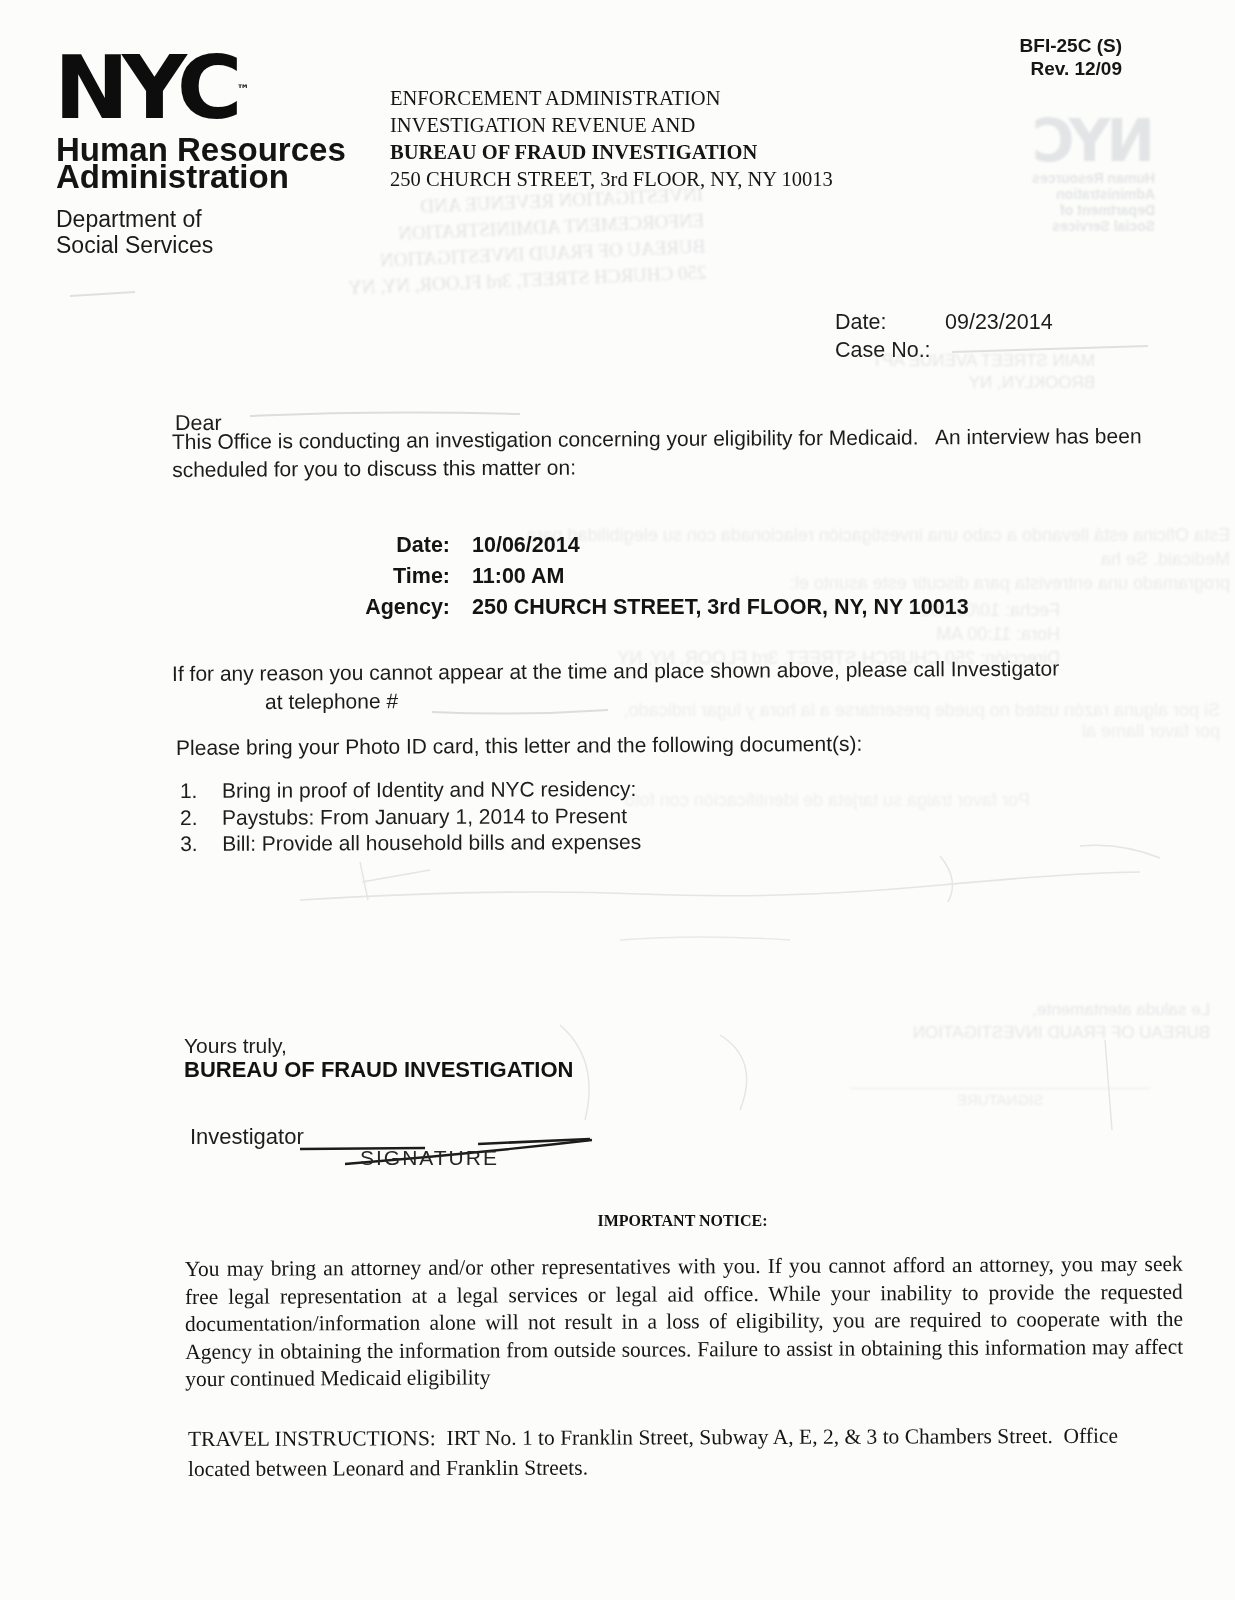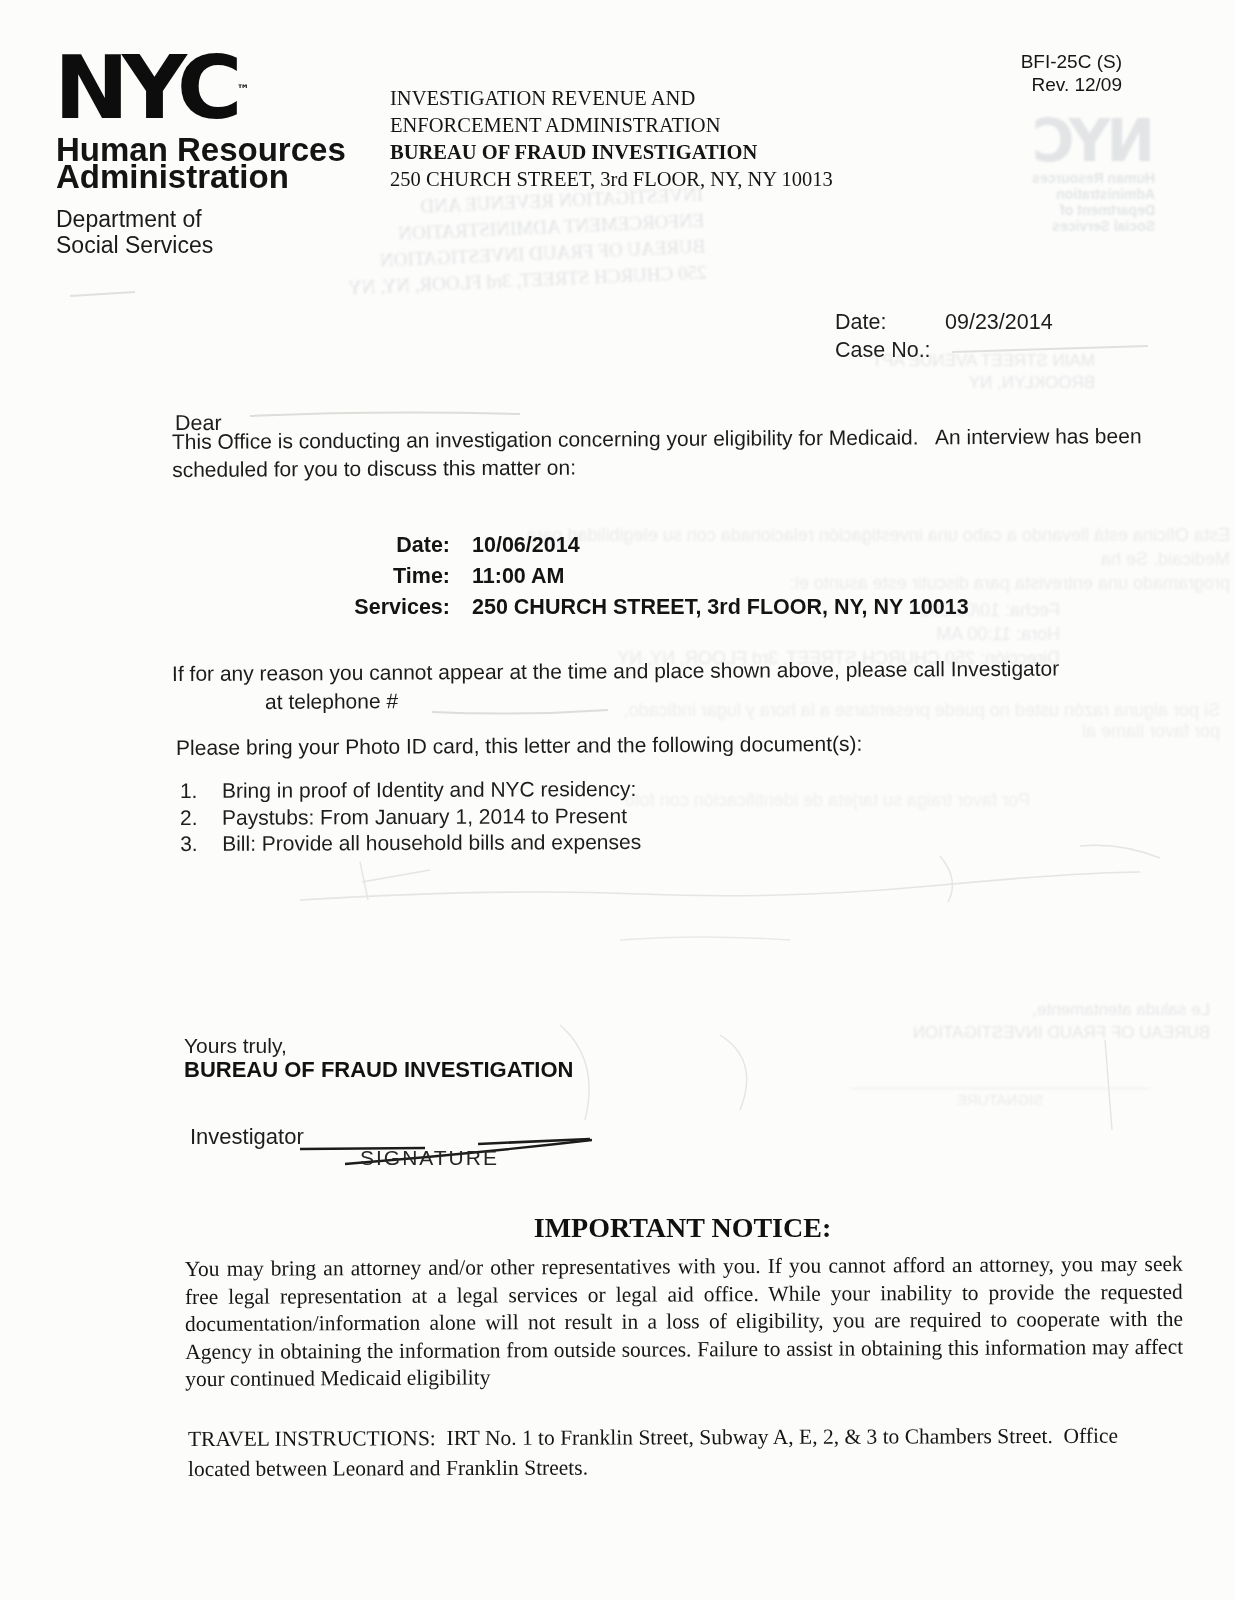--- a/index.html
+++ b/index.html
@@ -10,21 +10,21 @@
   }
   .abs{position:absolute;}
   
   .nyc-logo{left:54px;top:44px;font-family:"DejaVu Sans",sans-serif;font-weight:800;
     font-size:88px;line-height:88px;letter-spacing:-7px;color:#0d0d0d;transform:scaleX(1.02);transform-origin:left top;}
   .nyc-tm{position:absolute;right:-14px;top:2px;font-size:13px;letter-spacing:0;font-weight:700;}
   .org-bold{left:56px;top:136px;font-weight:700;font-size:33px;line-height:27px;color:#141414;}
   .org-reg{left:56px;top:190px;font-size:23px;line-height:26px;color:#1a1a1a;margin-top:16px;}
   .office-block{left:390px;top:85px;font-family:"Liberation Serif",serif;font-size:20.5px;line-height:27px;color:#151515;}
   .office-block .b{font-weight:700;}
-  .form-code{left:1000px;top:34px;width:122px;text-align:right;font-weight:400;font-size:19px;line-height:23px;color:#161616;margin-top:16px;}
+  .form-code{left:1000px;top:34px;width:122px;text-align:right;font-weight:700;font-size:19px;line-height:23px;color:#161616;}
   
   .meta{left:835px;top:308px;font-size:21.5px;line-height:28px;}
   .meta .row{display:flex;}
   .meta .lbl{width:110px;}
   
   .sans-p{font-size:21px;line-height:28px;color:#1b1b1b;white-space:pre-wrap;transform:rotate(-0.35deg);transform-origin:left center;}
   .salutation{left:175px;top:388px;font-size:21.5px;transform:rotate(-0.3deg);margin-top:23px;}
   .intro{left:172px;top:428px;width:985px;}
   .appt{left:330px;top:530px;font-size:21.5px;line-height:31px;font-weight:700;color:#141414;}
   .appt .row{display:flex;}
@@ -35,21 +35,21 @@
   .doclist{left:180px;top:778px;font-size:21px;line-height:26.5px;transform:rotate(-0.25deg);transform-origin:left center;}
   .doclist .row{display:flex;}
   .doclist .num{width:42px;}
   
   .yours{left:184px;top:1033px;font-size:21px;line-height:25px;}
   .bureau{left:184px;top:1057px;font-size:22px;font-weight:700;color:#121212;}
   .investigator{left:190px;top:1124px;font-size:22px;}
   .sig-label{left:360px;top:1146px;font-size:21px;letter-spacing:2px;color:#262626;text-align:center;}
   
   .notice-title{left:185px;top:1212px;width:995px;text-align:center;font-family:"Liberation Serif",serif;
-    font-weight:700;font-size:28px;color:#111;}
+    font-weight:700;font-size:16px;color:#111;}
   .notice-body{left:185px;top:1256px;width:998px;font-family:"Liberation Serif",serif;font-size:21.5px;
     line-height:27.5px;text-align:justify;color:#161616;white-space:pre-wrap;transform:rotate(-0.3deg);transform-origin:left center;}
   .travel{left:188px;top:1424px;width:962px;font-family:"Liberation Serif",serif;font-size:21.5px;
     line-height:30px;color:#161616;white-space:pre-wrap;transform:rotate(-0.2deg);transform-origin:left center;}
   
   .bleed{transform:scaleX(-1);filter:blur(1.2px);color:#7e8798;pointer-events:none;}
   .bleed-logo{left:985px;top:112px;width:170px;opacity:.20;text-align:left;}
   .bleed-logo .big{font-family:"DejaVu Sans",sans-serif;font-weight:800;font-size:58px;line-height:58px;letter-spacing:-4px;}
   .bleed-logo .sm{font-size:14px;line-height:16px;font-weight:700;}
   .bleed-header{left:225px;top:192px;width:480px;opacity:.22;font-family:"Liberation Serif",serif;
@@ -131,22 +131,22 @@
   </div>
   <div class="abs org-bold">
     <div>Human Resources</div>
     <div>Administration</div>
   </div>
   <div class="abs org-reg">
     <div>Department of</div>
     <div>Social Services</div>
   </div>
   <div class="abs office-block">
+    <div>ENFORCEMENT ADMINISTRATION</div>
     <div>INVESTIGATION REVENUE AND</div>
-    <div>ENFORCEMENT ADMINISTRATION</div>
     <div class="b">BUREAU OF FRAUD INVESTIGATION</div>
     <div>250 CHURCH STREET, 3rd FLOOR, NY, NY 10013</div>
   </div>
 
   <div class="abs meta">
     <div class="row">
       <span class="lbl">Date:</span>
       <span>09/23/2014</span>
     </div>
     <div class="row">
@@ -161,21 +161,21 @@
   <div class="abs appt">
     <div class="row">
       <span class="lbl">Date:</span>
       <span>10/06/2014</span>
     </div>
     <div class="row">
       <span class="lbl">Time:</span>
       <span>11:00 AM</span>
     </div>
     <div class="row">
-      <span class="lbl">Services:</span>
+      <span class="lbl">Agency:</span>
       <span>250 CHURCH STREET, 3rd FLOOR, NY, NY 10013</span>
     </div>
   </div>
 
   <div class="abs sans-p contact1">If for any reason you cannot appear at the time and place shown above, please call Investigator</div>
   <div class="abs sans-p contact2">at telephone #</div>
   <div class="abs sans-p bring">Please bring your Photo ID card, this letter and the following document(s):</div>
 
   <div class="abs doclist">
     <div class="row">

